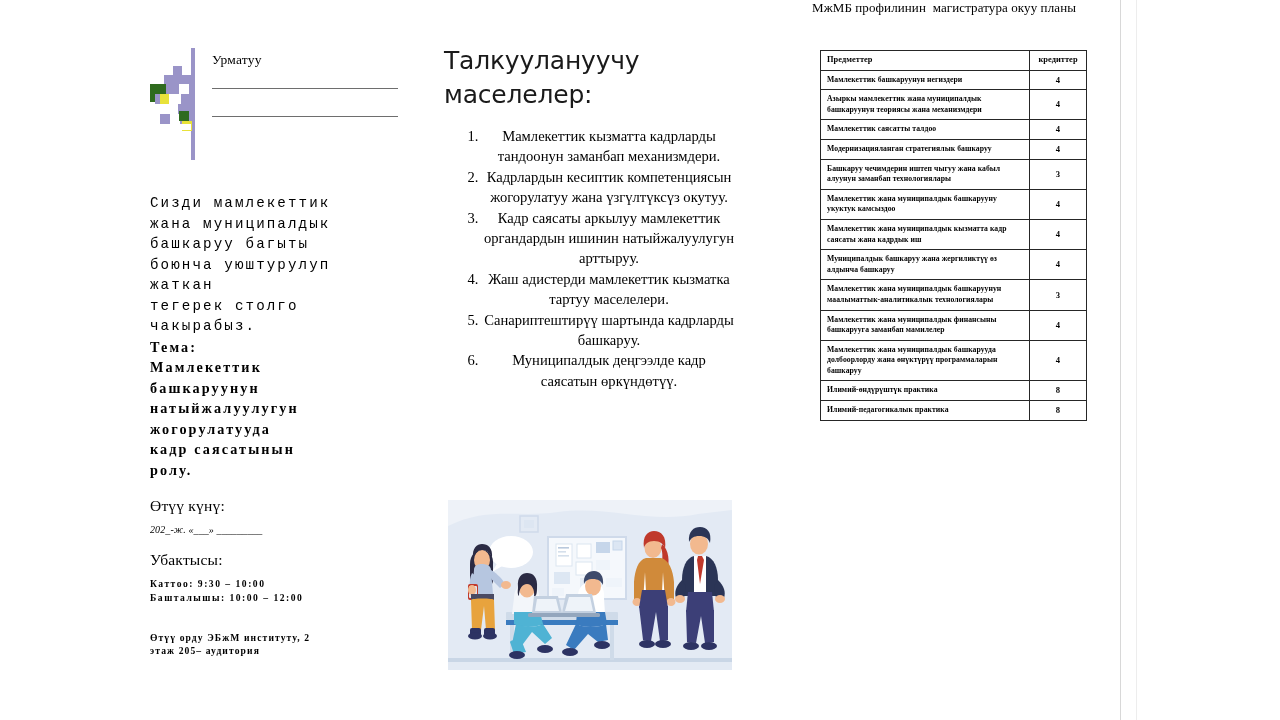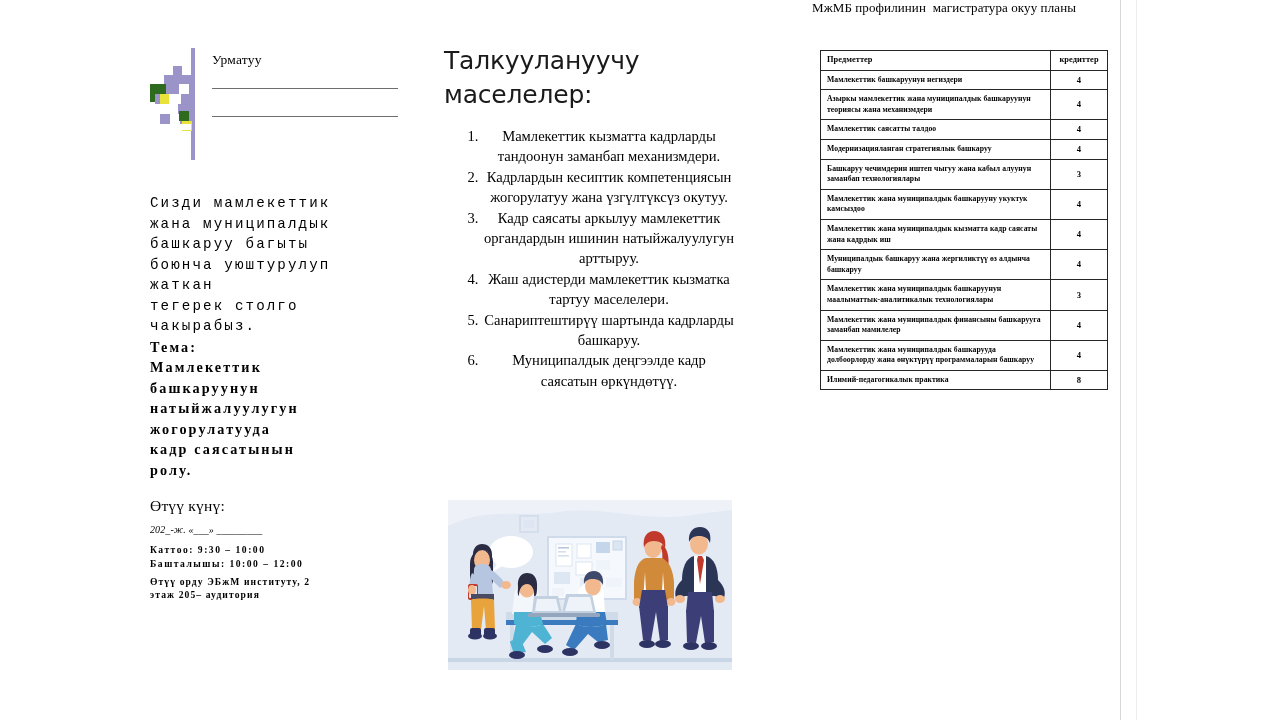--- a/index.html
+++ b/index.html
@@ -111,21 +111,21 @@
   }
   .time-rows {
     margin-top: 8px;
     font-size: 9.6px;
     font-weight: bold;
     line-height: 14px;
     letter-spacing: 1.5px;
     white-space: pre-line;
   }
   .venue {
-    margin-top: 4px;
+    margin-top: 26px;
     font-size: 9.6px;
     font-weight: bold;
     line-height: 13px;
     letter-spacing: 1.1px;
     white-space: pre-line;
   }
 
   
   .mid-col {
     position: absolute;
@@ -170,21 +170,21 @@
     left: 812px;
     top: 0;
     font-size: 13px;
     letter-spacing: 0.1px;
     white-space: pre;
   }
   .plan-table {
     position: absolute;
     left: 820px;
     top: 50px;
-    width: 288px;
+    width: 267px;
     border-collapse: collapse;
     table-layout: fixed;
   }
   .plan-table td, .plan-table th {
     border: 1px solid #262626;
     font-size: 7.7px;
     font-weight: bold;
     line-height: 10.6px;
     padding: 4px 6px;
     vertical-align: middle;
@@ -254,20 +254,21 @@
     <div class="theme-text">Мамлекеттик
 башкаруунун
 натыйжалуулугун
 жогорулатууда
 кадр саясатынын
 ролу.</div>
 
     <div class="field-title">Өтүү күнү:</div>
     <div class="field-line">202_-ж. «___» _________</div>
 
+    <div class="time-title">Убактысы:</div>
     <div class="time-rows">Каттоо: 9:30 – 10:00
 Башталышы: 10:00 – 12:00</div>
 
     <div class="venue">Өтүү орду ЭБжМ институту, 2
 этаж 205– аудитория</div>
   </div>
 </div>
 
 <div class="mid-col">
   <div class="mid-heading">Талкуулануучу
@@ -437,17 +438,21 @@
     </tr>
     <tr>
       <td>Мамлекеттик жана муниципалдык финансыны башкарууга заманбап мамилелер</td>
       <td class="c-credit">4</td>
     </tr>
     <tr>
       <td>Мамлекеттик жана муниципалдык башкарууда долбоорлорду жана өнүктүрүү программаларын башкаруу</td>
       <td class="c-credit">4</td>
     </tr>
     <tr>
+      <td>Илимий-өндүрүштүк практика</td>
+      <td class="c-credit">8</td>
+    </tr>
+    <tr>
       <td>Илимий-педагогикалык практика</td>
       <td class="c-credit">8</td>
     </tr>
   </tbody>
 </table>
 
 </body></html>

